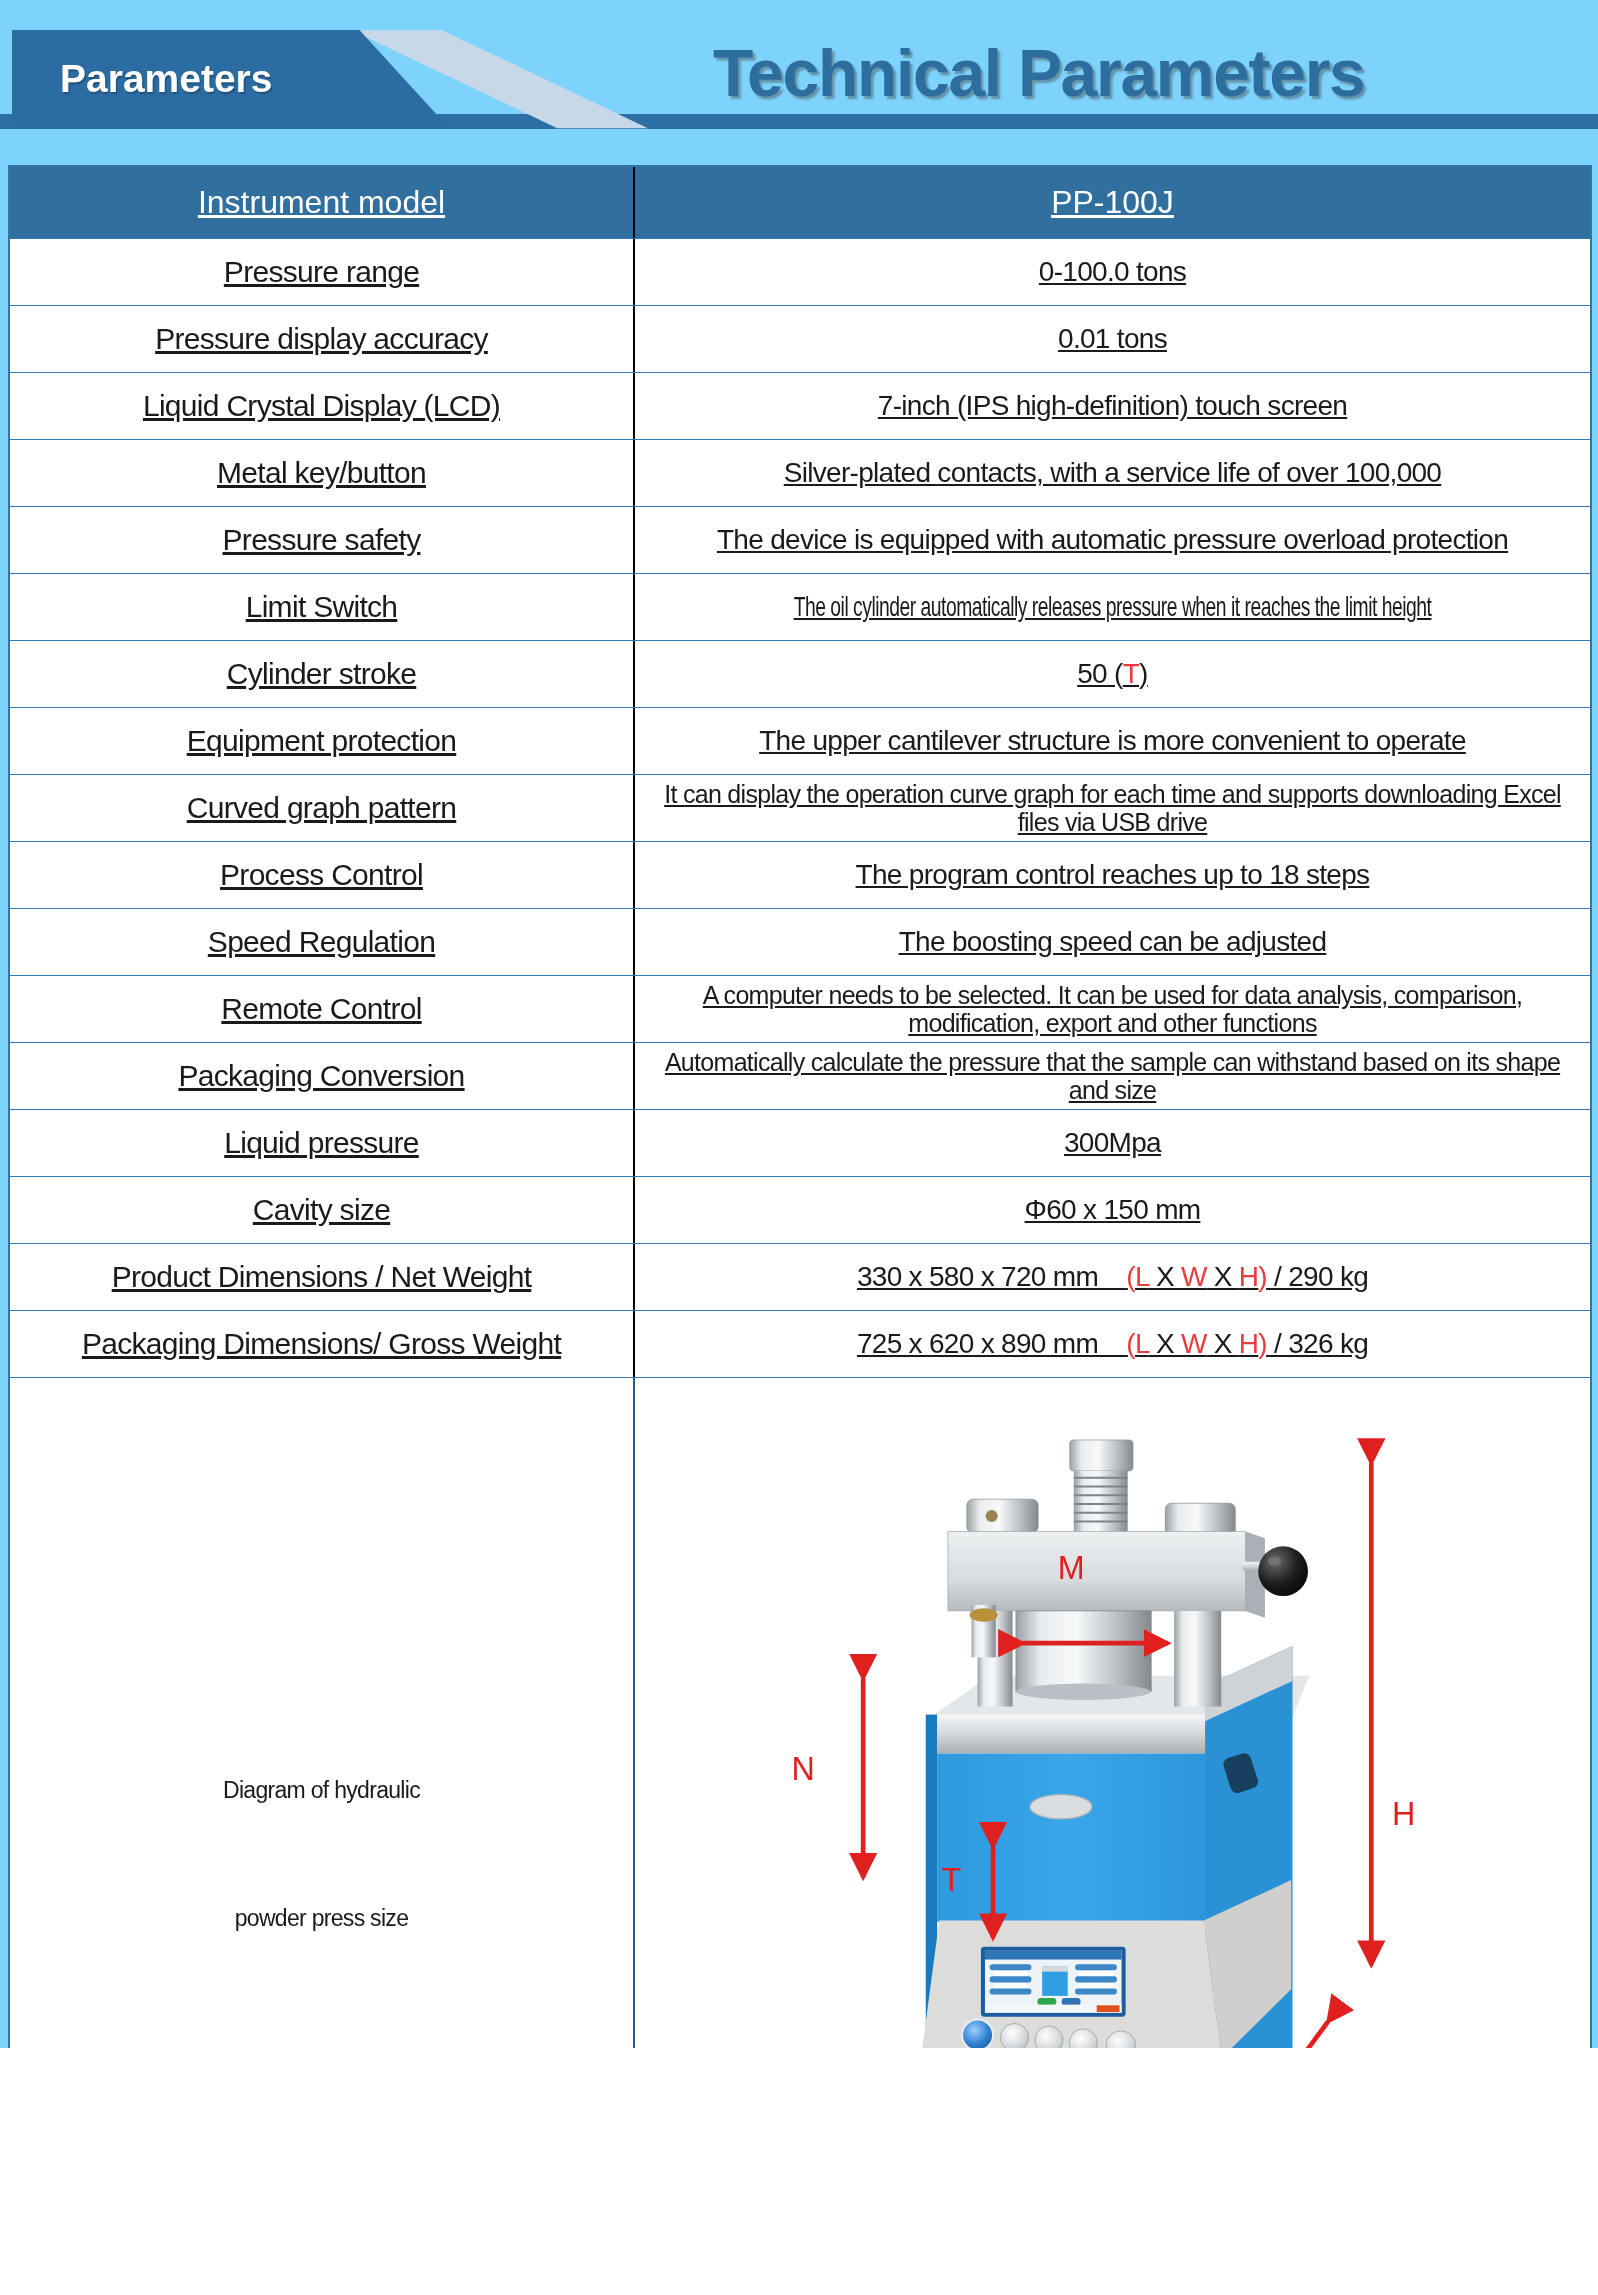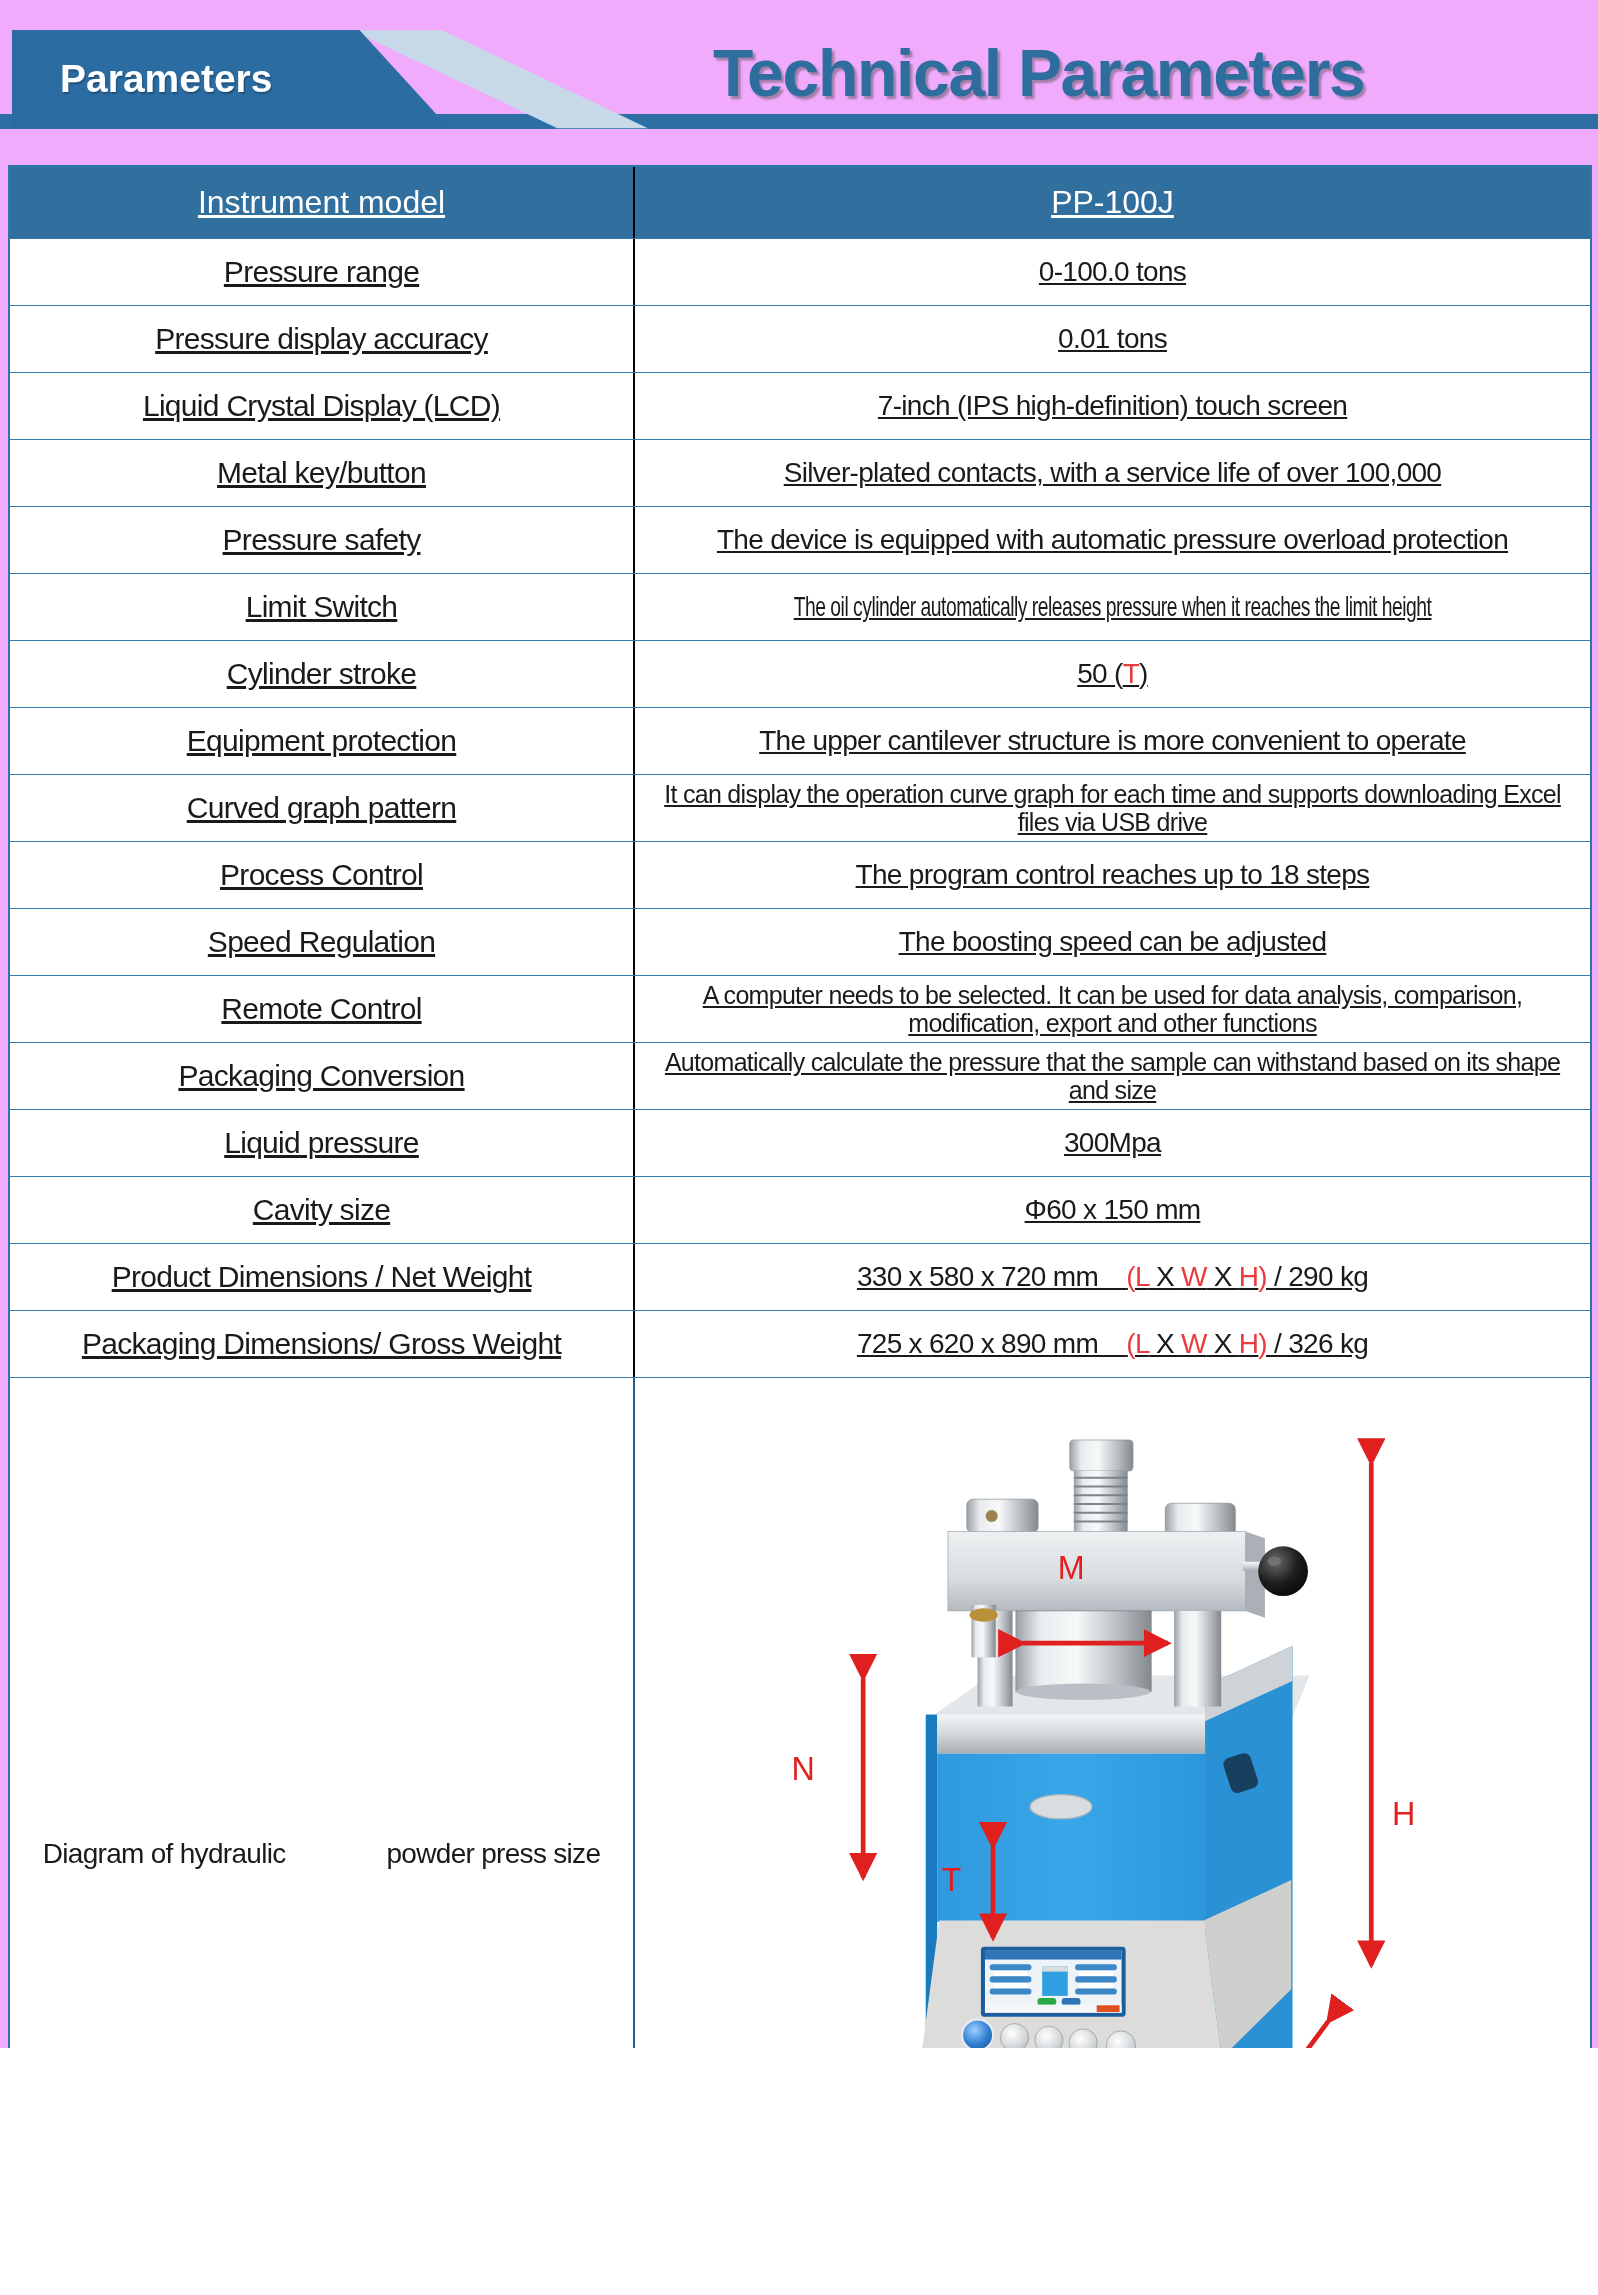--- a/index.html
+++ b/index.html
@@ -1,16 +1,16 @@
 <!DOCTYPE html>
 <html style="font-size:10.8px"><head>
 <meta charset="utf-8">
 <style>
   html,body{margin:0;padding:0;background:#ffffff;}
-  #page{position:relative;width:1599px;height:2048px;background:#f0abfc;overflow:hidden;
+  #page{position:relative;width:1599px;height:2048px;background:#7dd3fc;overflow:hidden;
         font-family:"Liberation Sans",sans-serif;color:#1a1a1a;}
 
   
   #banner{position:absolute;left:0;top:0;width:1599px;height:161px;}
   .banner-bar{position:absolute;left:0;top:114px;width:1599px;height:15px;background:#2d6fa5;}
   .ribbon-light{position:absolute;left:0;top:0;width:1599px;height:161px;}
   .ribbon-light polygon{}
   .ribbon{position:absolute;left:12px;top:30px;width:437px;height:98px;
           background:#2b6ca3;clip-path:polygon(0 0,79.5% 0,100% 100%,0 100%);
           display:flex;align-items:center;}
@@ -32,23 +32,23 @@
   .value-cell{flex:1 1 auto;border-left:2px solid #000000;font-size:28px;letter-spacing:-0.7px;
               padding:0 9.4px;text-decoration:underline;}
   .tr.header .td{color:#ffffff;font-size:32px;letter-spacing:0;}
   .val-wrap{display:inline-block;line-height:1.12;}
   .val-wrap.small{font-size:25px;}
   .val-wrap.condensed{white-space:nowrap;transform:scaleX(0.70);transform-origin:50% 50%;font-size:27.6px;}
   .red{color:#ea3b3e;}
 
   
   .tr.diagram{flex:1 1 auto;height:auto;}
-  .diagram-label-cell{width:623px;flex:0 0 623px;display:flex;flex-direction:row;
+  .diagram-label-cell{width:623px;flex:0 0 623px;display:flex;flex-direction:column;
                       align-items:center;justify-content:center;gap:101px;padding-top:40px;
-                      box-sizing:border-box;font-size:28px;letter-spacing:-0.7px;}
+                      box-sizing:border-box;font-size:23px;letter-spacing:-0.7px;}
   .diagram-canvas{flex:1 1 auto;border-left:2px solid #205d8c;position:relative;overflow:hidden;}
   .diagram-canvas svg{position:absolute;left:0;top:0;}
   .dim-letter{font-family:"Liberation Sans",sans-serif;font-size:48px;fill:#e01f1f;}
 </style>
 </head>
 <body>
 
 <div id="page">
 
   <div id="banner">

